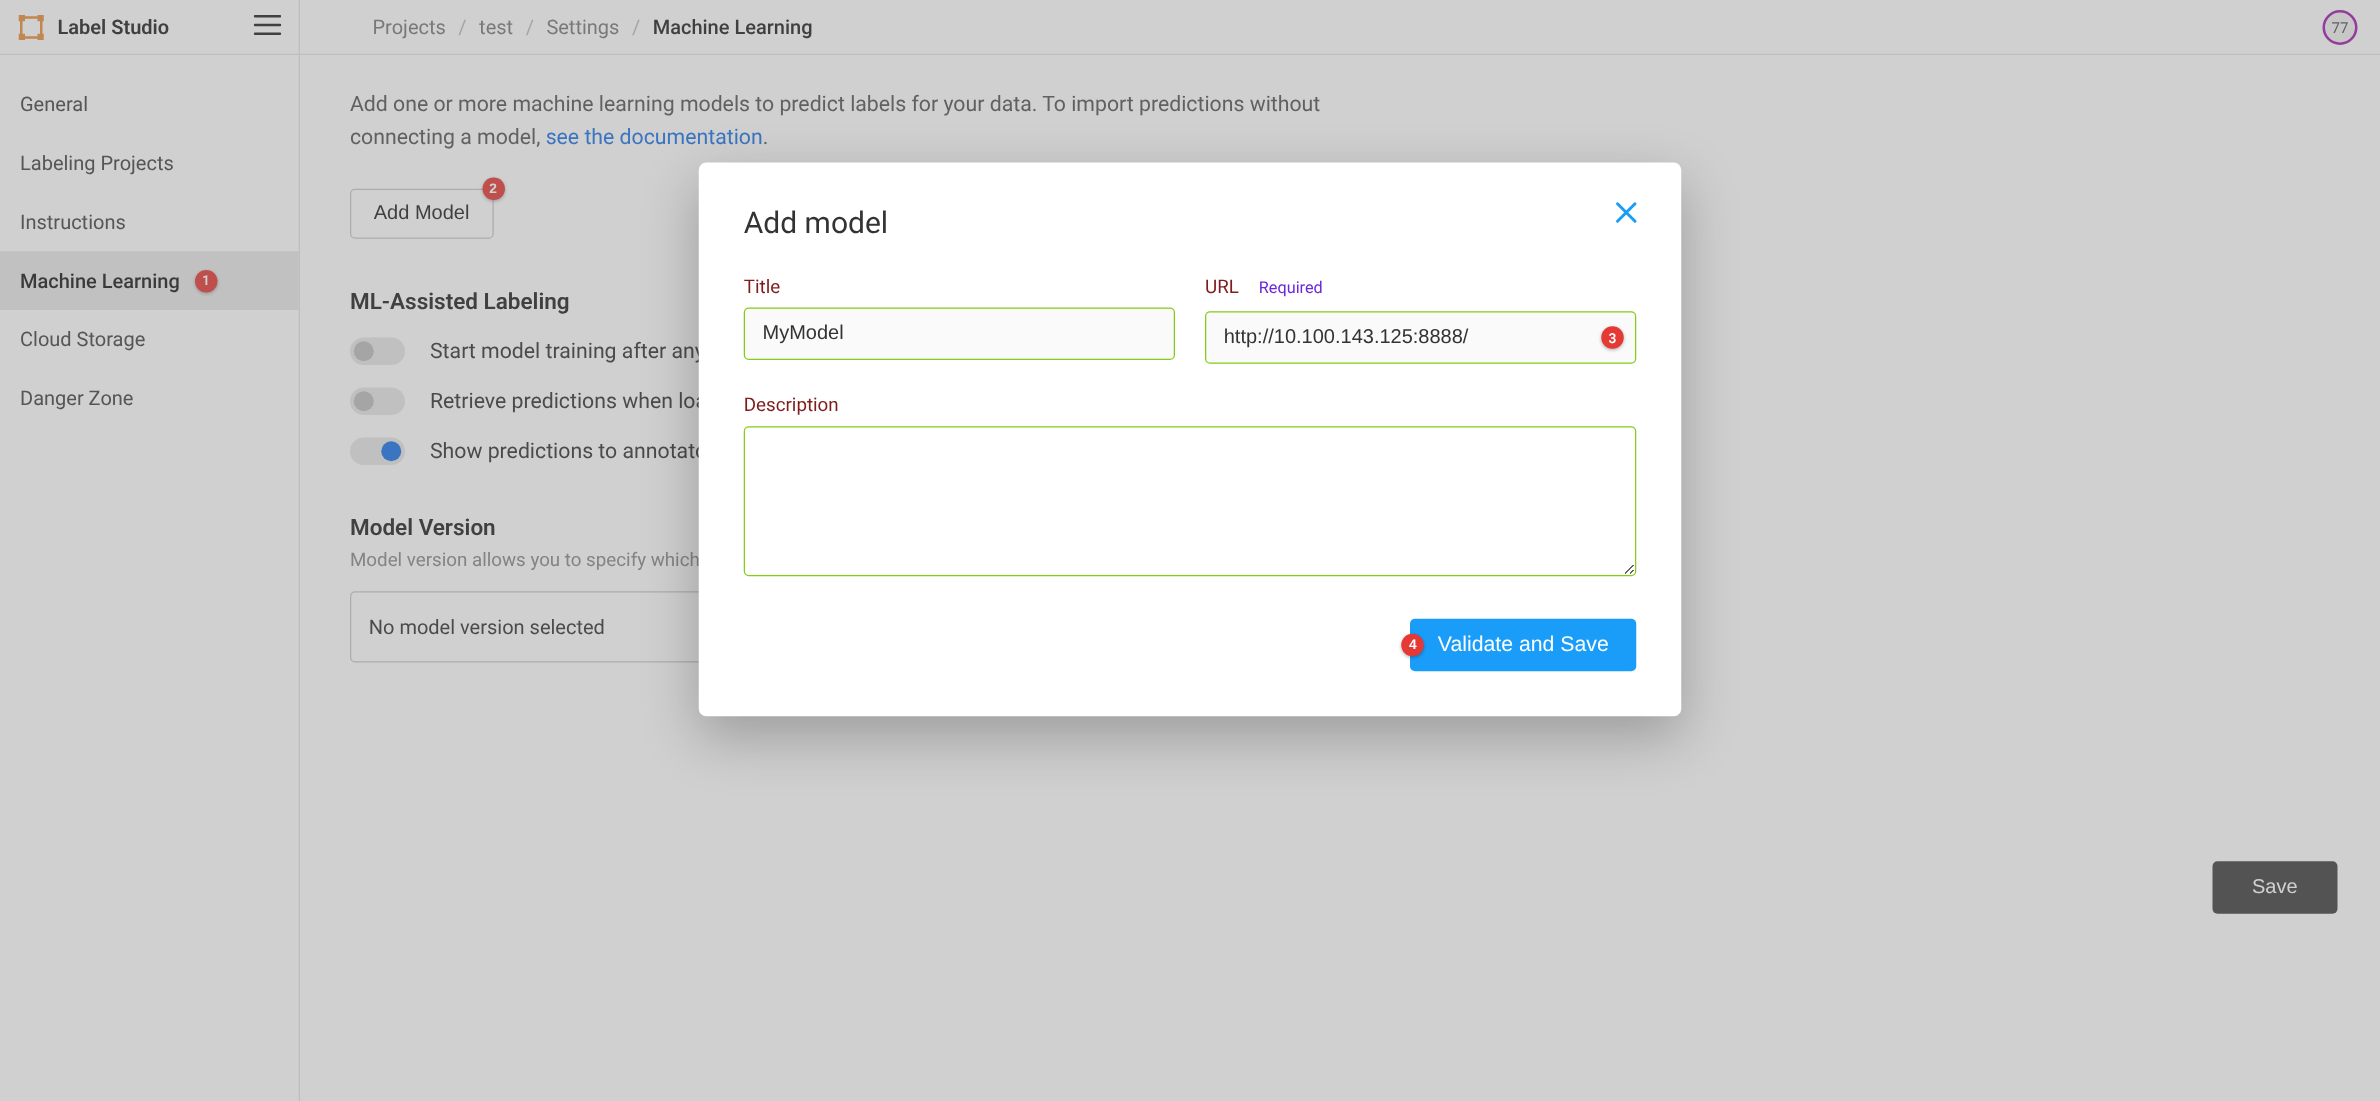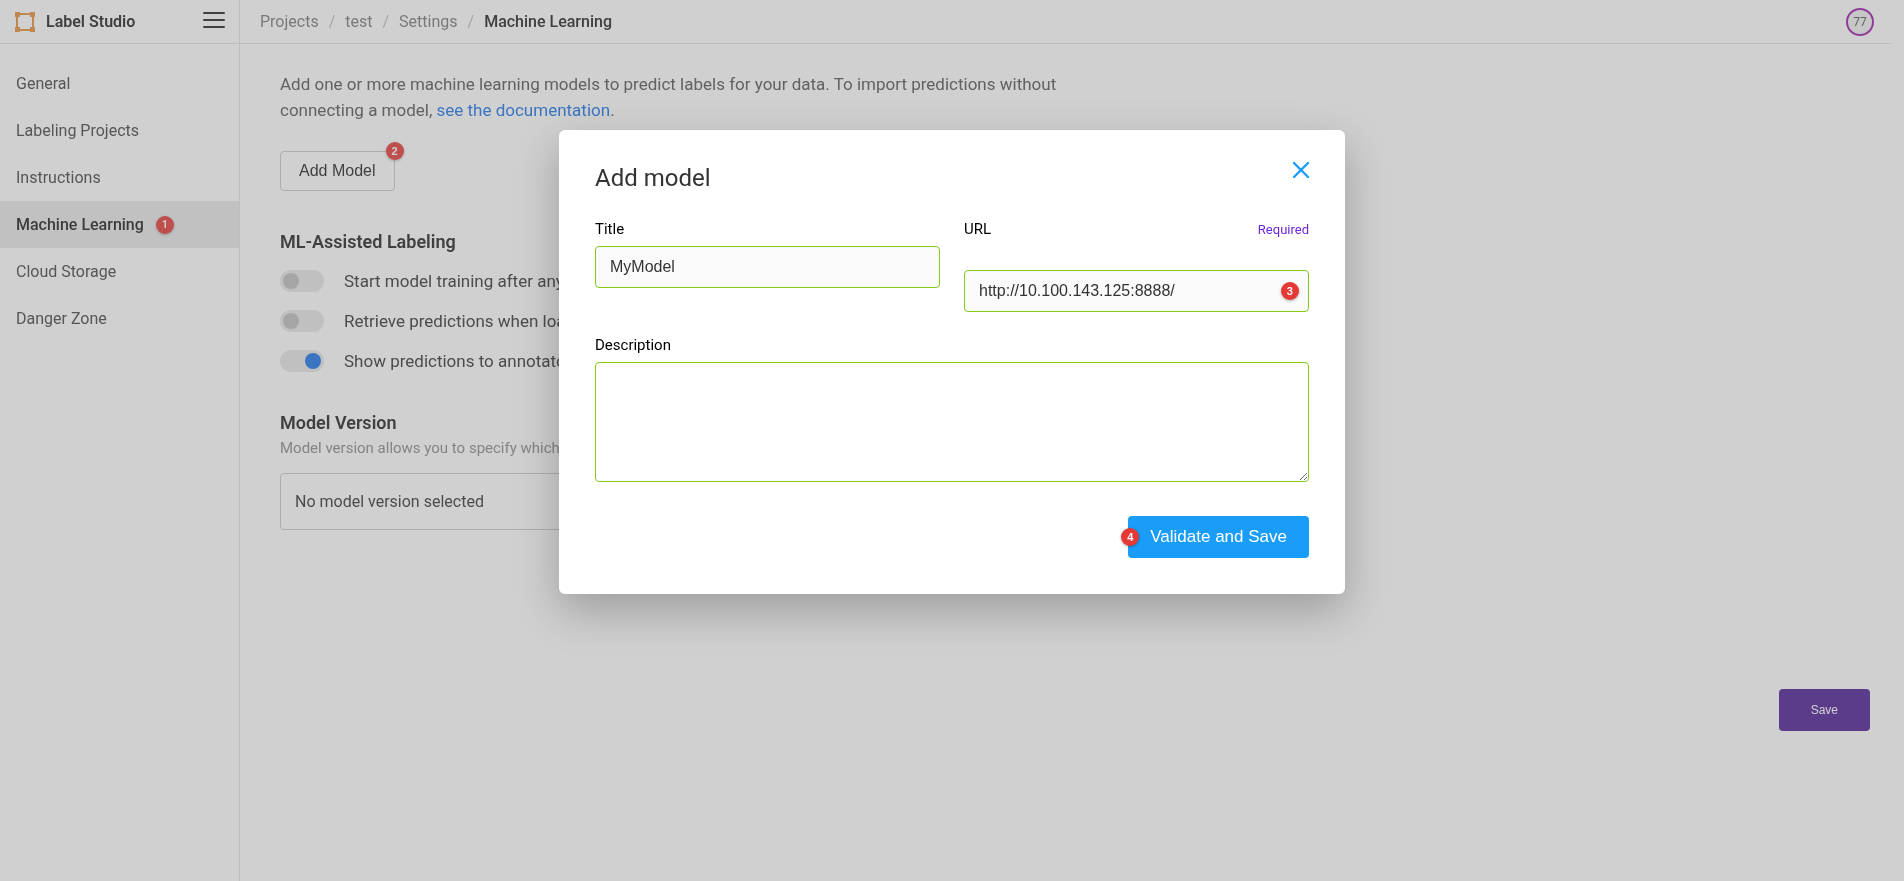--- a/index.html
+++ b/index.html
@@ -1,23 +1,23 @@
 <!DOCTYPE html>
 <html><head>
 <meta charset="utf-8">
 <style>
   * { box-sizing: border-box; margin: 0; padding: 0; }
   html, body { height: 100%; font-family: -apple-system, BlinkMacSystemFont, "Segoe UI", Roboto, Helvetica, Arial, sans-serif; font-size: 16px; color: #222; }
   body { background: #fff; overflow: hidden; }
 
   
   .topbar {
-    position: absolute; left: 0; right: 12px; top: 0; height: 44px;
+    position: absolute; left: 0; right: 0; top: 0; height: 44px;
     border-bottom: 1px solid #e3e3e3; background: #fff;
-    display: flex; align-items: center;
+    display: flex; align-items: center; gap: 38px;
   }
   .topbar-left {
     width: 240px; height: 100%; display: flex; align-items: center;
     padding: 0 14px; justify-content: space-between;
     border-right: 1px solid #e3e3e3;
   }
   .brand { display: flex; align-items: center; gap: 10px; }
   .brand-text { font-weight: 600; font-size: 16px; color: #222; }
   .brand-icon svg { display: block; }
   .hamburger { cursor: pointer; }
@@ -94,21 +94,21 @@
 
   .select-box {
     margin-top: 16px; height: 57px; border: 1px solid #c9c9c9; border-radius: 4px;
     padding: 0 14px; display: inline-flex; align-items: center; font-size: 16px; color: #333;
     min-width: 420px; cursor: pointer; background: #fff;
   }
 
   .save-btn {
     position: absolute; right: 34px; bottom: 150px;
     height: 42px; padding: 0 32px; border: none; border-radius: 4px;
-    background: #4c1d95; color: #fff; font-size: 12px; font-weight: 500; cursor: pointer;
+    background: #404040; color: #fff; font-size: 16px; font-weight: 500; cursor: pointer;
   }
 
   
   .overlay {
     position: absolute; inset: 0;
     background: rgba(120,120,120,0.35);
     display: flex; align-items: flex-start; justify-content: center;
     padding-top: 130px;
   }
 
@@ -122,22 +122,22 @@
   .modal-title { font-size: 24px; font-weight: 400; color: #333; }
   .modal-close {
     position: absolute; top: 30px; right: 34px; cursor: pointer;
     color: #1a73e8;
   }
 
   .form-grid {
     display: grid; grid-template-columns: 1fr 1fr; gap: 24px;
     margin-top: 28px;
   }
-  .form-field label { display: block; font-size: 15px; color: #000000; margin-bottom: 8px; }
-  .label-row { display: flex; justify-content: space-between; align-items: baseline; margin-bottom: 24px; gap: 16px; }
+  .form-field label { display: block; font-size: 15px; color: #7f1d1d; margin-bottom: 8px; }
+  .label-row { display: flex; justify-content: flex-start; align-items: baseline; margin-bottom: 3px; gap: 16px; }
   .label-row .req { font-size: 13px; color: #6d28d9; }
   .form-field input, .form-field textarea {
     width: 100%; border: 1px solid #84cc16; border-radius: 4px;
     height: 42px; padding: 0 14px; font-size: 16px; color: #333;
     background: #fafafa;
   }
   .url-wrap { position: relative; }
   .url-wrap .red-badge { position: absolute; right: 10px; top: 50%; transform: translateY(-50%); }
   .form-field.full { grid-column: 1 / -1; }
   .form-field textarea { height: 120px; padding: 10px 14px; resize: both; background: #fff; }

